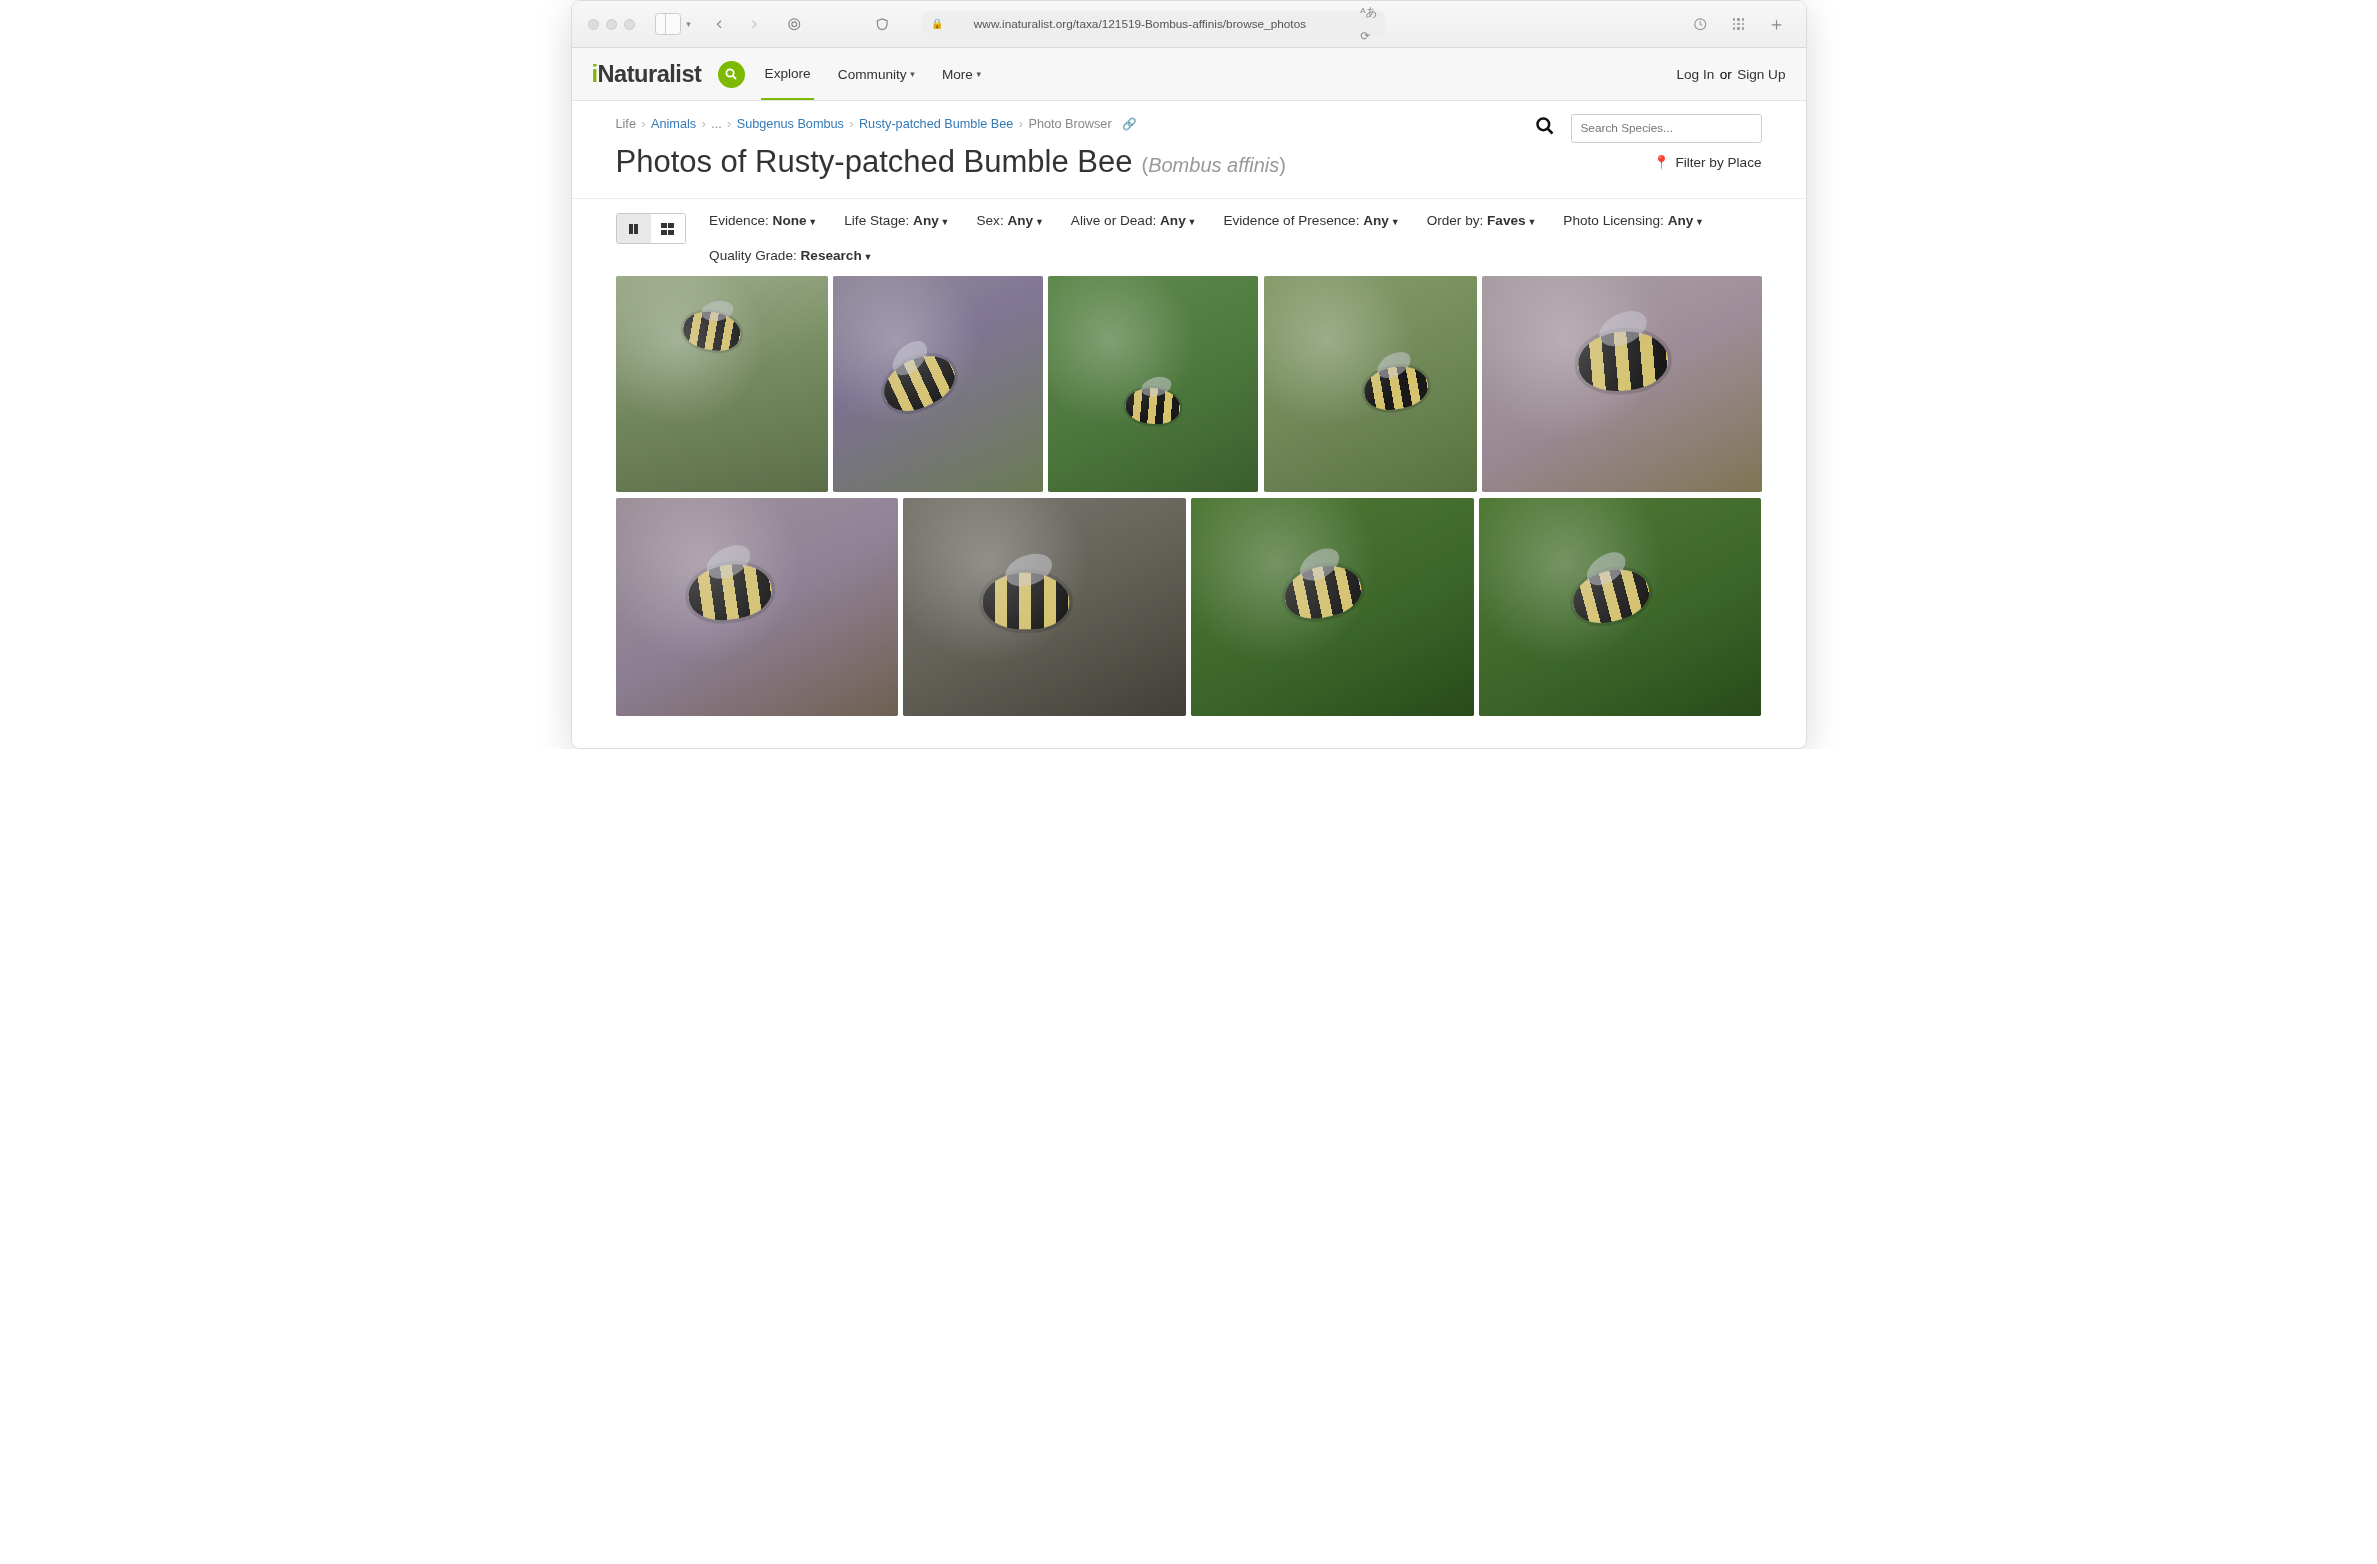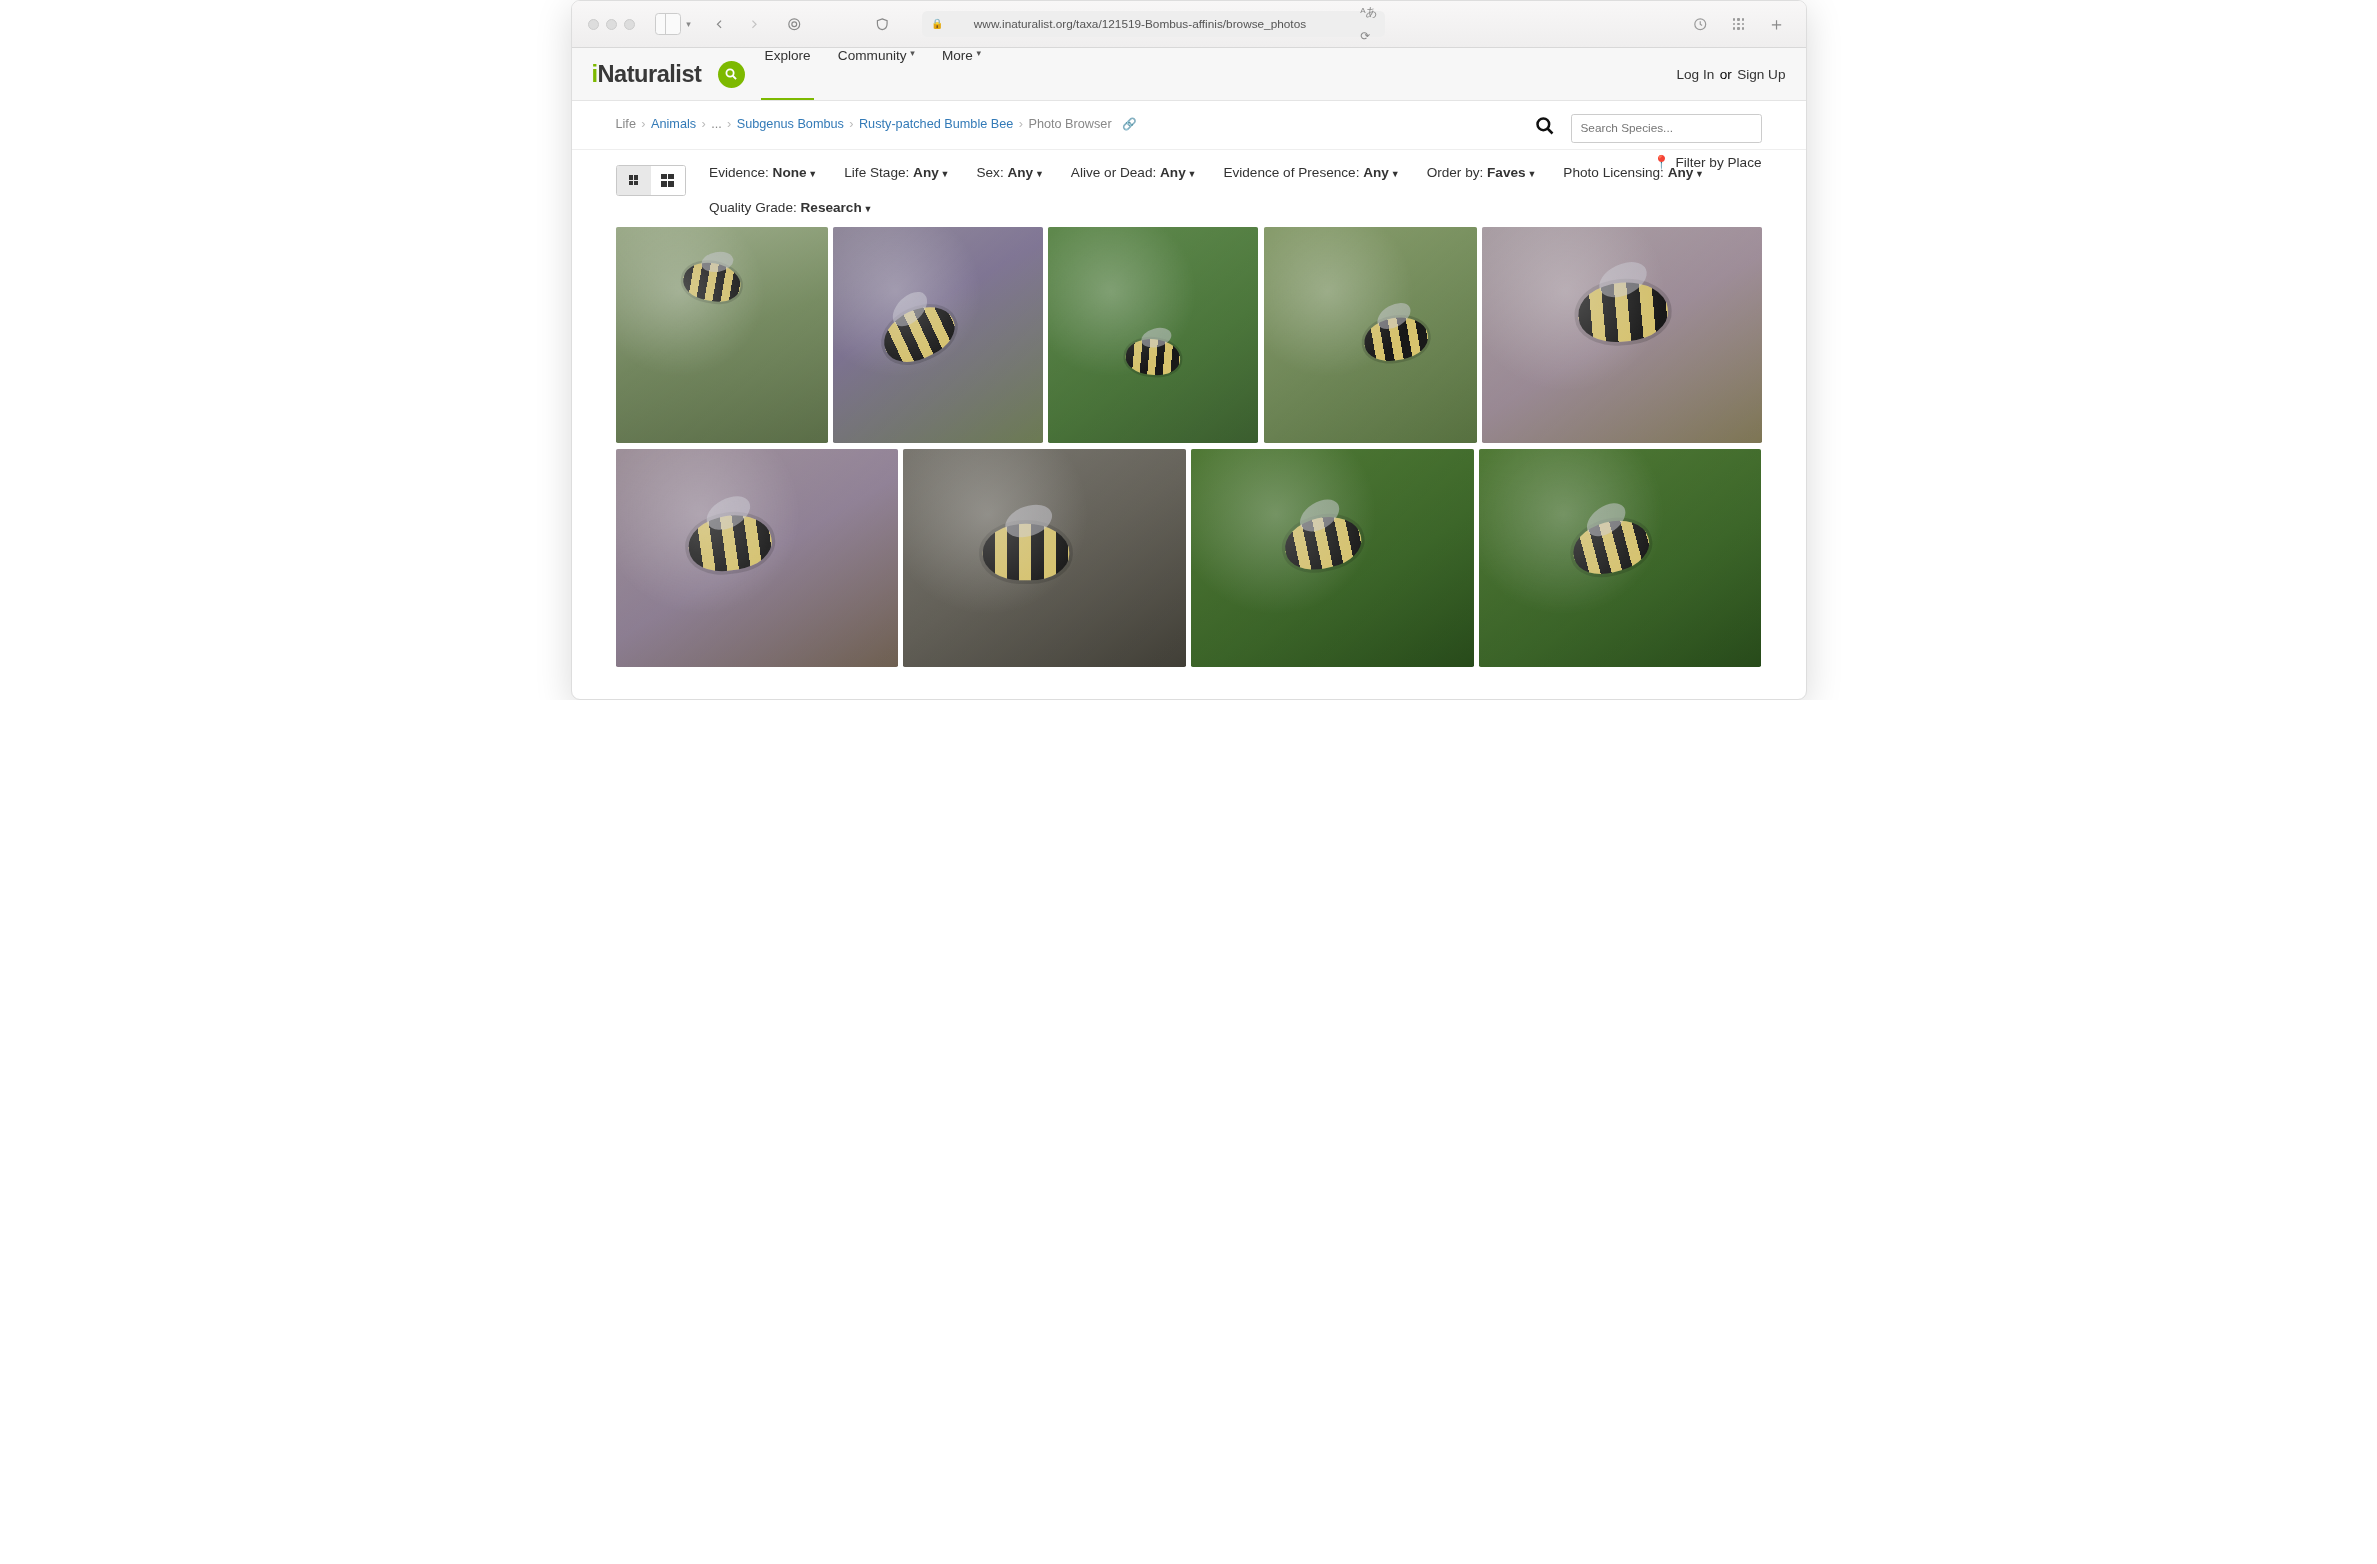--- a/index.html
+++ b/index.html
@@ -55,21 +55,21 @@
   .grid-dots span{ width:2.7px;height:2.7px;background:#9a9a9a;border-radius:0.9px;}
   
   .site-header{
     height:53px; background:#f7f7f7; border-bottom:0.9px solid #e4e4e4;
     display:flex; align-items:center; padding:0 20px; gap:16.3px;
   }
   .logo{ font-size:23.6px; font-weight:700; color:#393939; letter-spacing:-0.5px;}
   .logo .i{ color:#7db900; font-weight:800;}
   .search-circle{ width:27px;height:27px;border-radius:50%;background:#7db900;display:flex;align-items:center;justify-content:center;color:#fff;}
   .nav{ display:flex; gap:20px; align-items:center; font-size:13.6px; color:#333; height:100%;}
-  .nav-item{ height:100%; display:flex; align-items:flex-start; padding:0 3.6px; cursor:pointer;}
+  .nav-item{ height:100%; display:flex; align-items:center; padding:0 3.6px; cursor:pointer;}
   .nav-item.active{ border-bottom:2.7px solid #7db900; font-weight:500;}
   .caret{ font-size:9px; margin-left:3.6px; color:#555;}
   .header-spacer{flex:1;}
   .auth{ font-size:13.6px; color:#333; display:flex; gap:5.4px;}
   .auth .or{ color:#000000;}
   
   .subhead{ padding:16.3px 44px 18px; border-bottom:0.9px solid #eee; position:relative;}
   .breadcrumb{ font-size:12.7px; color:#888; display:flex; gap:5.4px; flex-wrap:wrap; align-items:center;}
   .breadcrumb a{ color:#337ab7; text-decoration:none;}
   .breadcrumb .sep{ color:#bbb;}
@@ -258,20 +258,26 @@
     <div class="search-area">
       <span class="big-search-icon">
         <svg width="20" height="20" viewBox="0 0 24 24" fill="none" stroke="#111" stroke-width="3">
             <circle cx="10" cy="10" r="7"></circle>
             <line x1="21" y1="21" x2="15" y2="15"></line>
           </svg>
       </span>
       <input class="species-input" placeholder="Search Species..." style="">
     </div>
 
+    <div class="title-row">
+      <div class="title">Photos of Rusty-patched Bumble Bee</div>
+      <div class="subtitle">
+        <span class="paren">(</span><span>Bombus affinis</span><span class="paren">)</span>
+      </div>
+    </div>
 
     <div class="filter-place">
       <span>📍</span>
       <span>Filter by Place</span>
     </div>
   </div>
 
   <div class="filterbar">
     <div class="view-toggle">
       <div class="vbtn small active">

